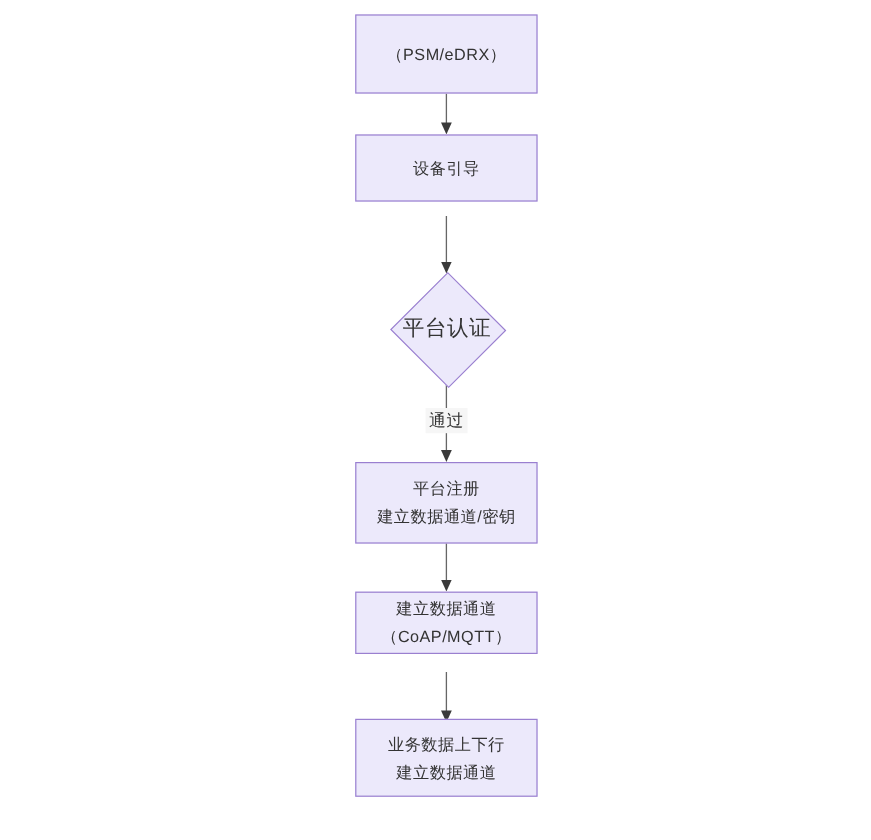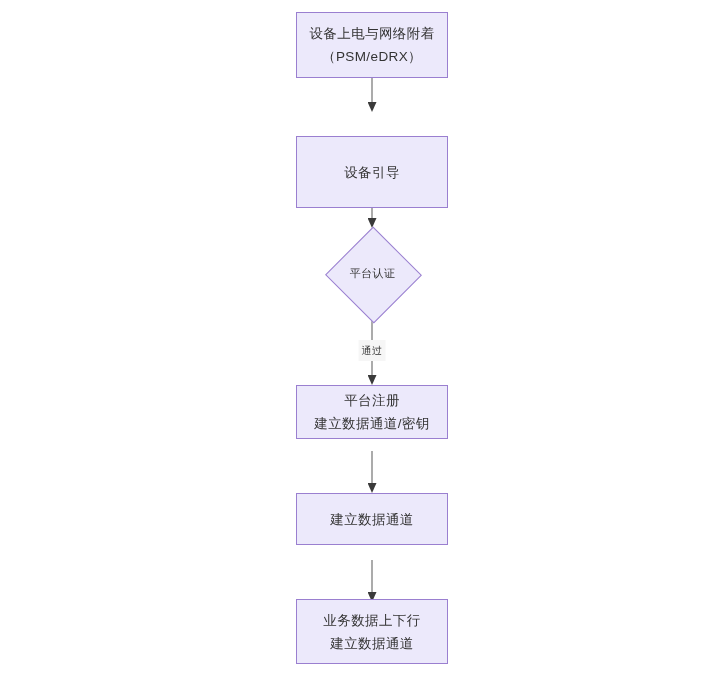--- a/index.html
+++ b/index.html
@@ -66,31 +66,31 @@
     height: 66px;
     margin-left: -33.5px;
     margin-top: -33px;
     background: #ece9fb;
     border: 1.3px solid #9a7fd0;
     transform: rotate(45deg);
   }
   .node.decision .diamond-label {
     position: relative;
     z-index: 2;
-    font-size: 11px;
+    font-size: 18px;
     color: #333333;
     letter-spacing: 0.4px;
   }
 
   
   .edge-label {
     position: absolute;
     background: #f6f6f6;
     color: #333333;
-    font-size: 10px;
+    font-size: 14px;
     line-height: 17px;
     letter-spacing: 0.4px;
     padding: 2px 3px;
     white-space: nowrap;
     transform: translateX(-50%);
   }
 </style>
 </head>
 <body>
 
@@ -118,42 +118,42 @@
     <g>
       <line x1="372" y1="451" x2="372" y2="484" stroke="#666666" stroke-width="1.1" marker-end="url(#arrowhead)"></line>
     </g>
 
     <g>
       <line x1="372" y1="560" x2="372" y2="593" stroke="#666666" stroke-width="1.1" marker-end="url(#arrowhead)"></line>
     </g>
   </svg>
 
   <div class="node" style="left:296px; top:12px; width:152px; height:66px;">
-    <span class="line1">设备上电与网络附着</span>
     <span class="line2">（PSM/eDRX）</span>
   </div>
 
-  <div class="node" style="left:296px; top:112px; width:152px; height:72px;margin-top:24px;">
+  <div class="node" style="left:296px; top:112px; width:152px; height:56px;">
     <span class="line1">设备引导</span>
   </div>
 
   <div class="node decision" style="left:325px; top:227px; width:95px; height:93px;">
     <div class="diamond-shape"></div>
     <span class="diamond-label">平台认证</span>
   </div>
 
   <div class="edge-label" style="left:372px; top:340px;">通过</div>
 
-  <div class="node" style="left:296px; top:385px; width:152px; height:54px;">
+  <div class="node" style="left:296px; top:385px; width:152px; height:68px;">
     <span class="line1">平台注册</span>
     <span class="line2">建立数据通道/密钥</span>
   </div>
 
   <div class="node" style="left:296px; top:493px; width:152px; height:52px;">
     <span class="line1">建立数据通道</span>
+    <span class="line2">（CoAP/MQTT）</span>
   </div>
 
   <div class="node" style="left:296px; top:599px; width:152px; height:65px;">
     <span class="line1">业务数据上下行</span>
     <span class="line2">建立数据通道</span>
   </div>
 
 </div>
 
 </body></html>

